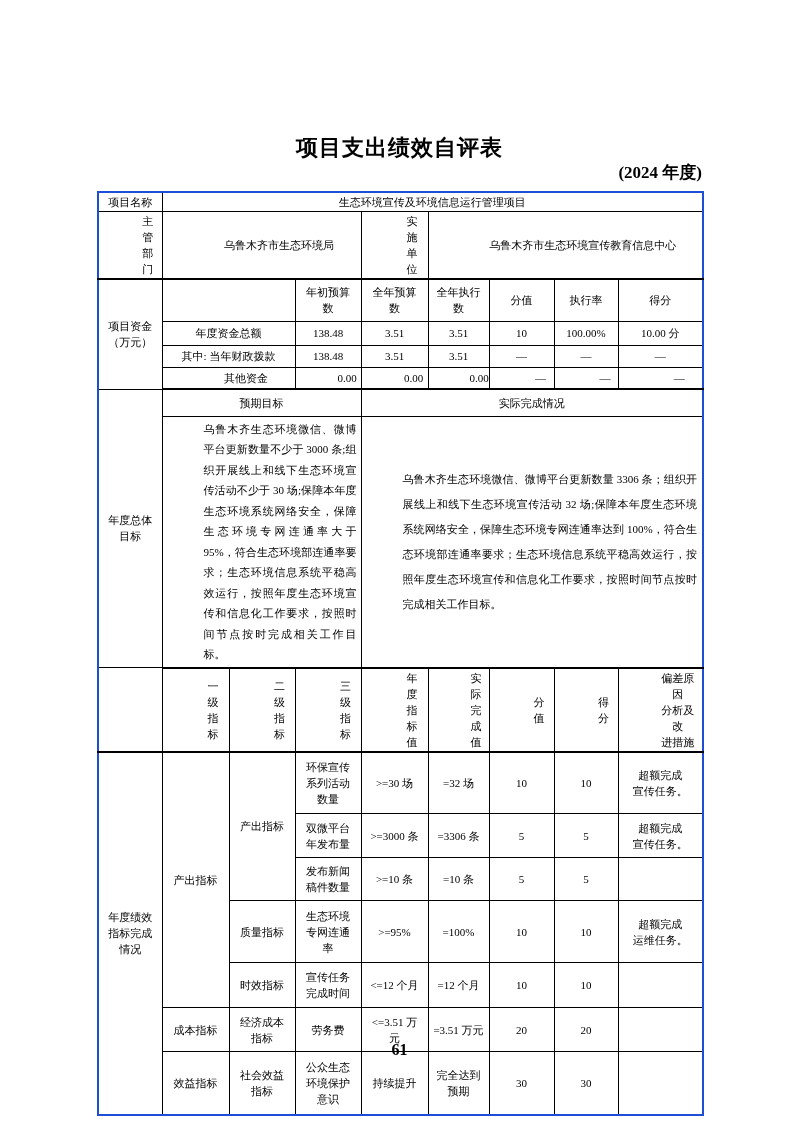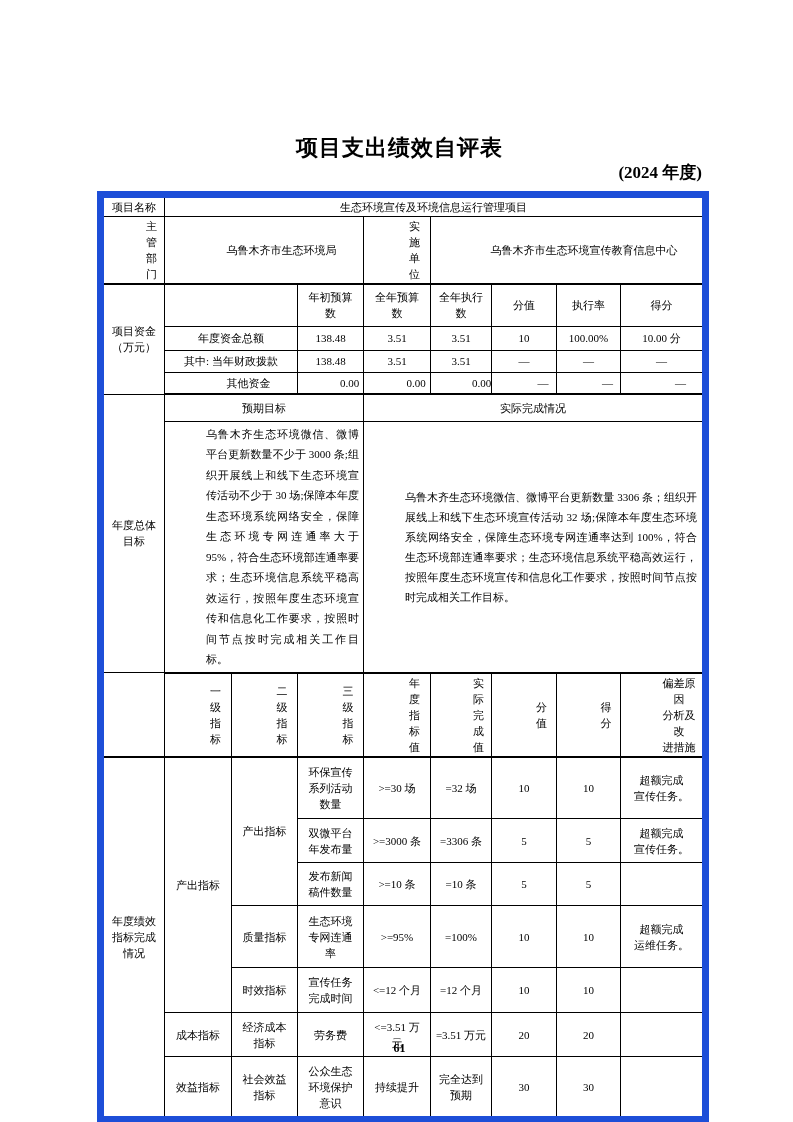--- a/index.html
+++ b/index.html
@@ -25,21 +25,21 @@
     font-size: 17px;
     font-weight: bold;
     line-height: 25px;
   }
   table.selftable {
     margin-top: 6px;
     border-collapse: collapse;
     table-layout: fixed;
     width: 605px;
     font-size: 11px;
-    border: 7px solid #1d4ed8;
+    border: 2px solid #1d4ed8;
   }
   td {
     border: 1.5px solid #000;
     text-align: center;
     vertical-align: middle;
     padding: 1px 6px;
     line-height: 16px;
     white-space: pre-line;
     overflow: hidden;
   }
@@ -49,30 +49,30 @@
     text-align: justify;
     text-align-last: left;
     padding: 2px 4px;
     line-height: 20.5px;
     vertical-align: middle;
   }
   td.goal-actual {
     text-align: justify;
     text-align-last: left;
     padding: 2px 5px;
-    line-height: 20px;
+    line-height: 25px;
     vertical-align: middle;
   }
   .page-number {
     position: absolute;
     top: 1041px;
     left: 97px;
     width: 605px;
     text-align: center;
-    font-size: 12px;
+    font-size: 16px;
     font-weight: bold;
   }
 </style>
 </head>
 <body>
 
 <div class="content">
 
   <div class="doc-title">项目支出绩效自评表</div>
   <div class="doc-subtitle">(2024 年度)</div>

